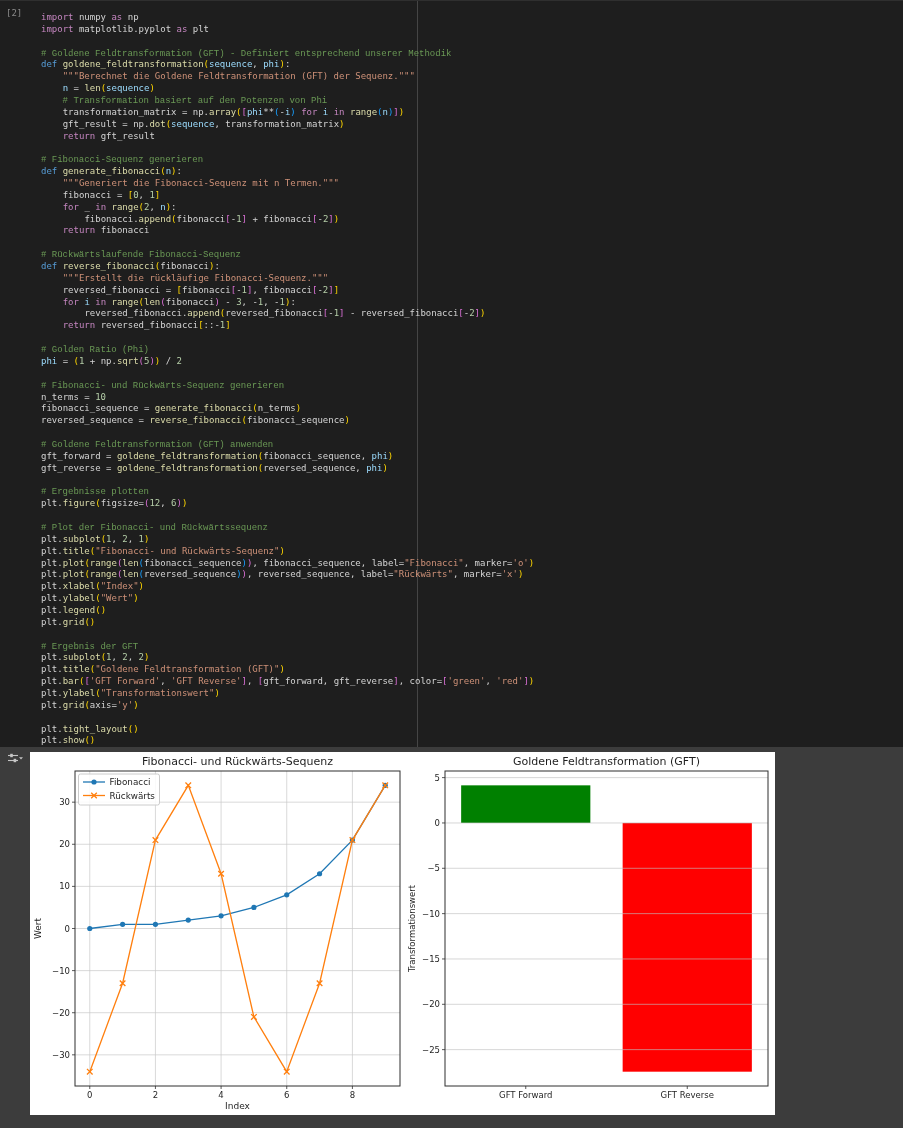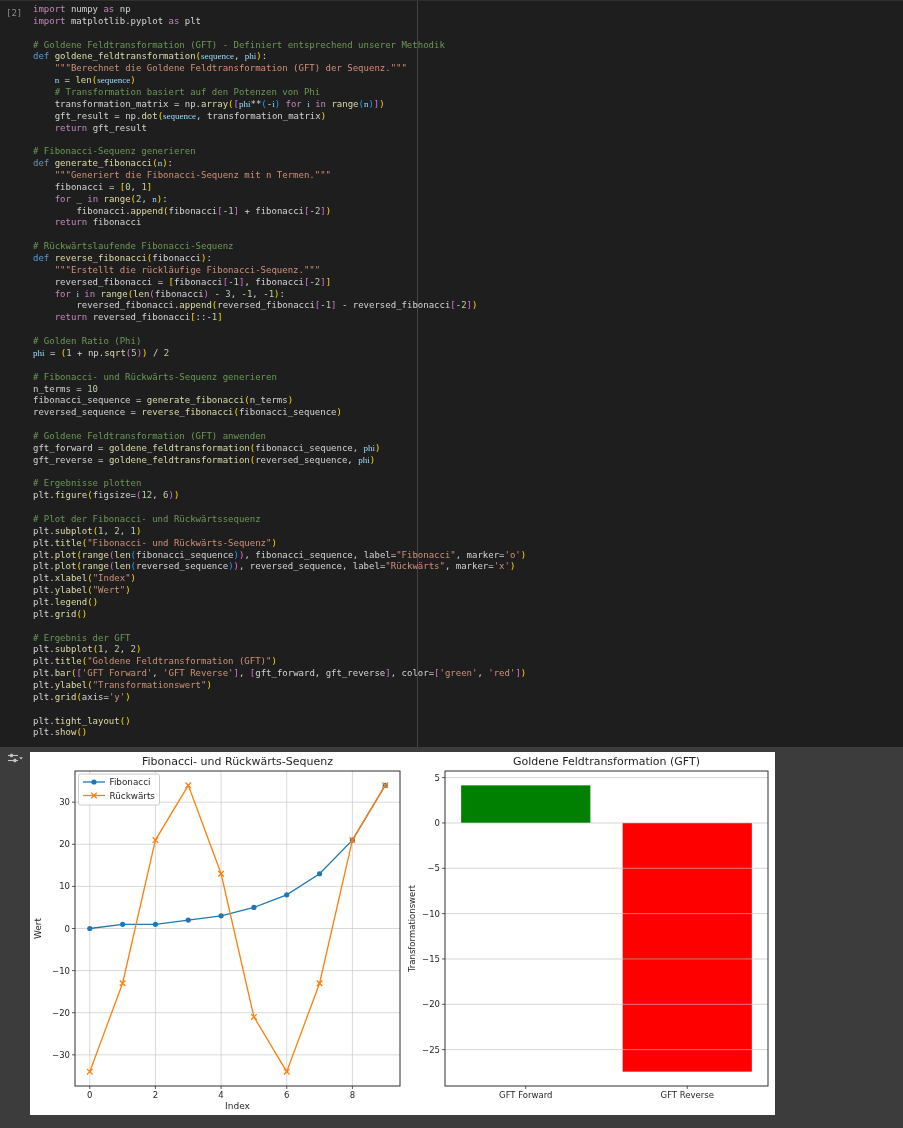--- a/index.html
+++ b/index.html
@@ -13,27 +13,27 @@
   body{
     width:903px;height:1128px;position:relative;overflow:hidden;
     background:var(--editor-background);
     font-family:"Liberation Sans",sans-serif;
   }
   .code-cell{position:absolute;left:0;top:0;width:903px;height:747px;
     background:var(--editor-background);border-top:1px solid #2f2f2f;box-sizing:border-box;}
   .exec-count{position:absolute;left:6px;top:6px;color:#8a8a8a;
     font:9px/12px "DejaVu Sans Mono",monospace;}
   .ruler{position:absolute;left:417px;top:0;width:1px;height:747px;background:#454545;z-index:0;}
-  pre.code{position:absolute;left:33px;top:3px;margin:0;z-index:1;
+  pre.code{position:absolute;left:33px;top:3px;margin:8px;z-index:1;
     font:9px/11.87px "DejaVu Sans Mono",monospace;color:var(--syntax-plain);}
   pre.code .cl{height:11.87px;white-space:pre;}
-  .tc{color:var(--syntax-comment);} .ts{color:var(--syntax-string);}
+  .tc{color:var(--syntax-comment);font-family:Liberation Mono, monospace;} .ts{color:var(--syntax-string);}
   .tk{color:var(--syntax-keyword);} .td{color:var(--syntax-def-keyword);text-align:right;}
   .tf{color:var(--syntax-function);} .tn{color:var(--syntax-number);}
-  .tv{color:var(--syntax-variable);font-family:Liberation Serif, serif;} .tp{color:var(--syntax-plain);}
+  .tv{color:var(--syntax-variable);} .tp{color:var(--syntax-plain);}
   .tb0{color:var(--bracket-1);} .tb1{color:var(--bracket-2);} .tb2{color:var(--bracket-3);}
   .output-area{position:absolute;left:0;top:747px;width:903px;height:381px;
     background:var(--output-background);}
   .output-options{position:absolute;left:5px;top:4px;width:20px;height:18px;
     display:flex;align-items:center;justify-content:center;cursor:pointer;border-radius:3px;}
   .figure{position:absolute;left:30px;top:5px;width:745px;height:363px;background:#ffffff;}
 </style>
 </head>
 <body>
 

